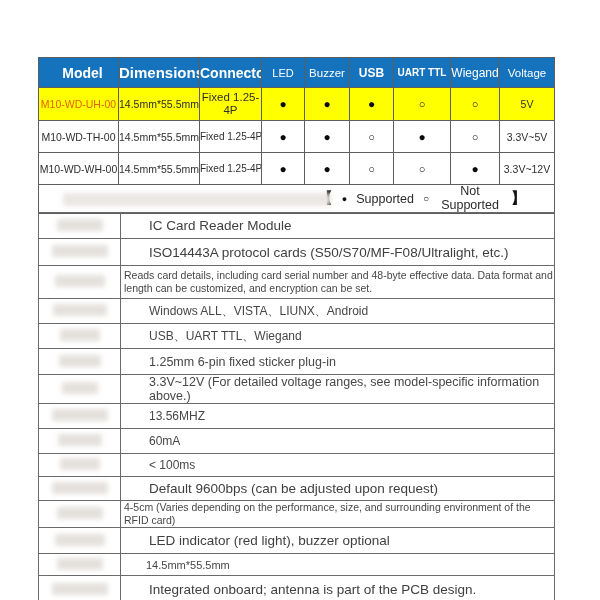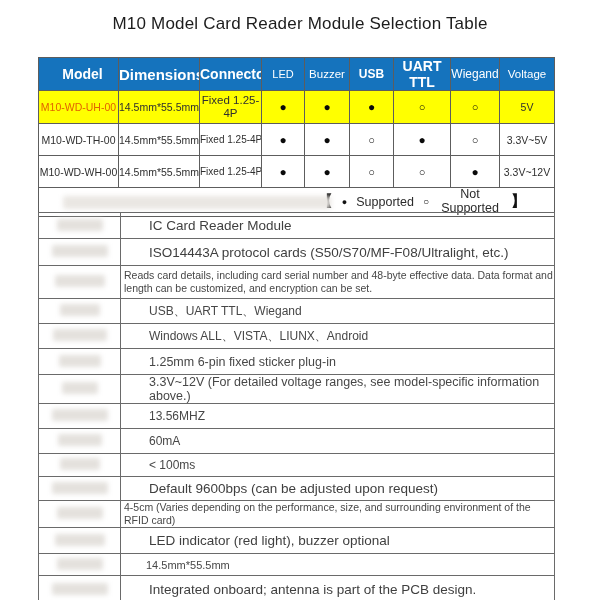--- a/index.html
+++ b/index.html
@@ -13,21 +13,21 @@
   .spec td, .spec th { border: 1px solid #5d5d5d; text-align: center; vertical-align: middle; overflow: hidden; }
   .spec { border: 1px solid #454545; }
 
   .head th { background: #1573bd; color: #ffffff; height: 30px; font-weight: bold; }
   .head .c0 { font-size: 14px; padding-left: 8px; }
   .head .c1 { font-size: 15px; }
   .head .c2 { font-size: 14px; }
   .head .c3 { font-size: 11px; font-weight: normal; }
   .head .c4 { font-size: 11.5px; font-weight: normal; }
   .head .c5 { font-size: 12px; }
-  .head .c6 { font-size: 14px; }
+  .head .c6 { font-size: 10px; }
   .head .c7 { font-size: 12px; font-weight: normal; }
   .head .c8 { font-size: 11.5px; font-weight: normal; }
 
   .spec tr.datarow { height: 32px; color: #2f2f2f; }
   .spec tr.hl { background: #ffff00; height: 33px; }
   td.model { font-size: 10.5px; white-space: nowrap; }
   tr.hl td.model { color: #e26300; }
   td.dims { font-size: 10.5px; white-space: nowrap; }
   td.conn { font-size: 10px; white-space: nowrap; }
   tr.hl td.conn { font-size: 11.5px; white-space: normal; line-height: 1.15; }
@@ -55,21 +55,20 @@
   tr.d-md  td.val { font-size: 12px; }
   tr.d-md2 td.val { font-size: 12.5px; }
   tr.d-sm  td.val { font-size: 11px; padding-left: 25px; }
   tr.d-xs  td.val { font-size: 10.5px; padding-left: 3px; line-height: 1.25; margin-left: 16px; }
 </style>
 </head>
 <body>
 
 <div class="page">
 
-  <div class="title">M10 Model Card Reader Module Selection Table</div>
 
   <table class="spec">
     <colgroup>
       <col style="width:80px">
         <col style="width:81px">
         <col style="width:62px">
       <col style="width:43px">
         <col style="width:45px">
         <col style="width:44px">
       <col style="width:57px">
@@ -154,26 +153,26 @@
     </tr>
     <tr class="d-lg" style="height:27px">
       <td class="lab"><span class="blob" style="width:56px"></span></td>
       <td class="val">ISO14443A protocol cards (S50/S70/MF-F08/Ultralight, etc.)</td>
     </tr>
     <tr class="d-xs" style="height:33px">
       <td class="lab"><span class="blob" style="width:50px"></span></td>
       <td class="val">Reads card details, including card serial number and 48-byte effective data. Data format and length can be customized, and encryption can be set.</td>
     </tr>
     <tr class="d-md" style="height:25px">
+      <td class="lab"><span class="blob" style="width:54px"></span></td>
+      <td class="val">Windows ALL、VISTA、LIUNX、Android</td>
+    </tr>
+    <tr class="d-md" style="height:25px">
       <td class="lab"><span class="blob" style="width:40px"></span></td>
       <td class="val">USB、UART TTL、Wiegand</td>
-    </tr>
-    <tr class="d-md" style="height:25px">
-      <td class="lab"><span class="blob" style="width:54px"></span></td>
-      <td class="val">Windows ALL、VISTA、LIUNX、Android</td>
     </tr>
     <tr class="d-md2" style="height:26px">
       <td class="lab"><span class="blob" style="width:42px"></span></td>
       <td class="val">1.25mm 6-pin fixed sticker plug-in</td>
     </tr>
     <tr class="d-md2" style="height:25px">
       <td class="lab"><span class="blob" style="width:36px"></span></td>
       <td class="val">3.3V~12V (For detailed voltage ranges, see model-specific information above.)</td>
     </tr>
     <tr class="d-md" style="height:25px">

